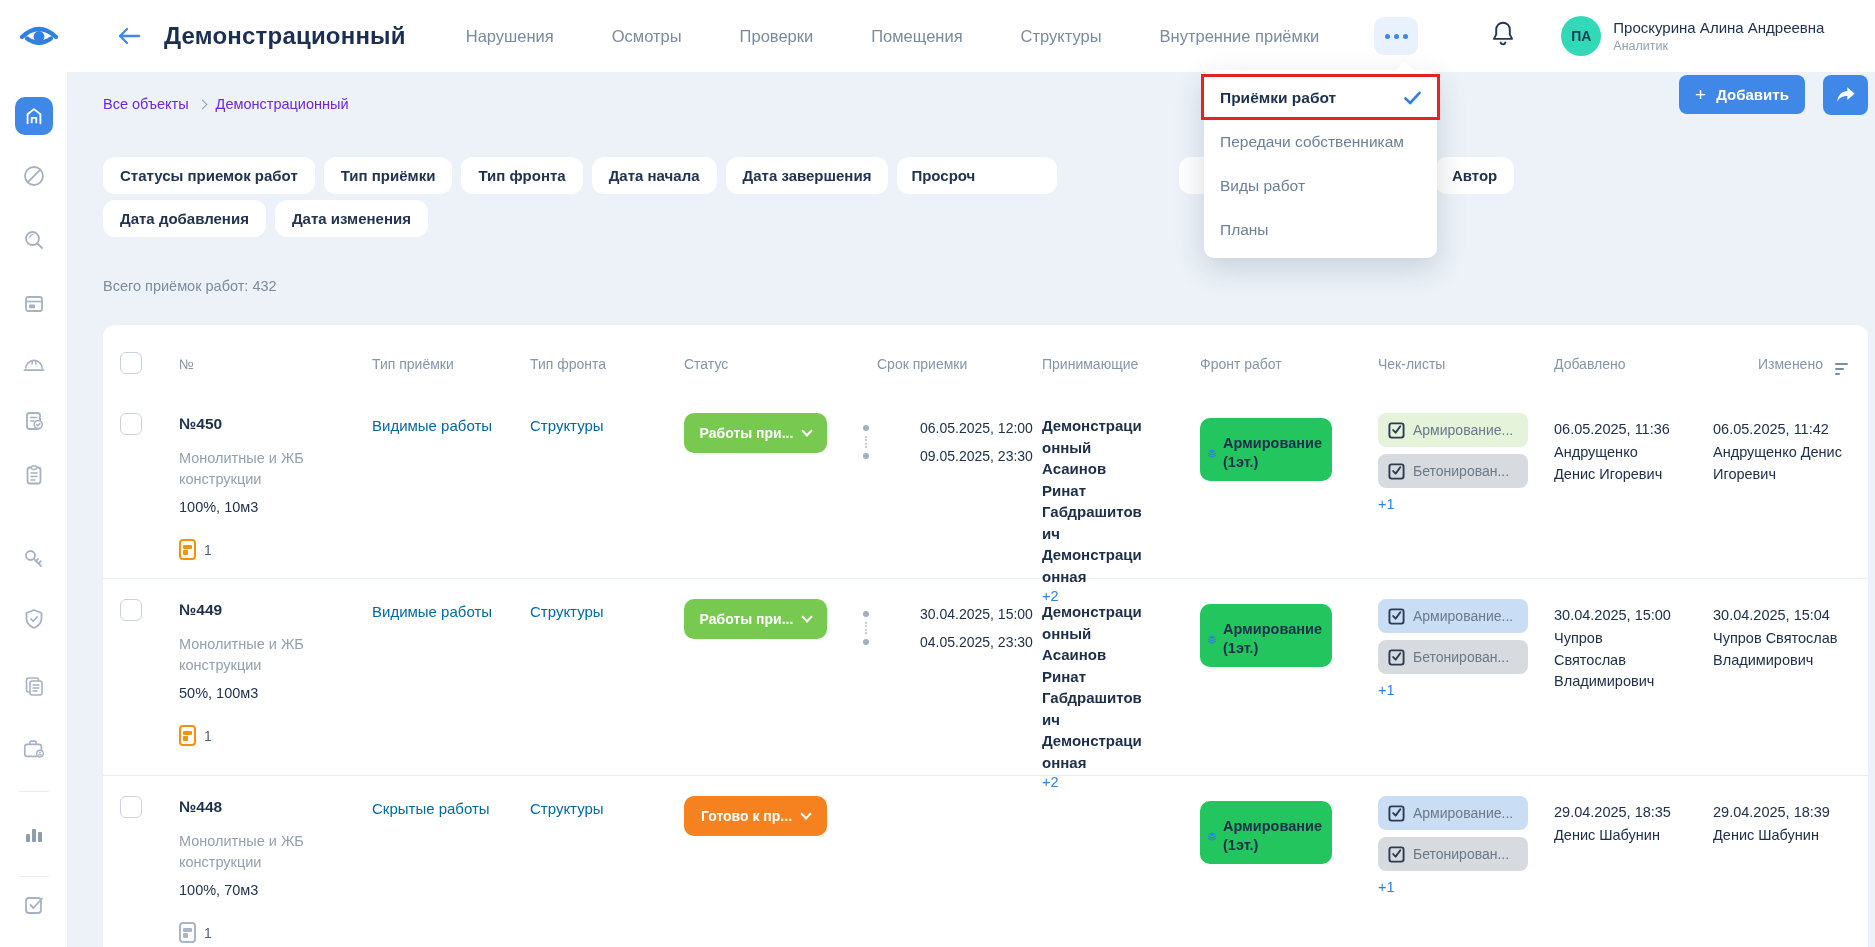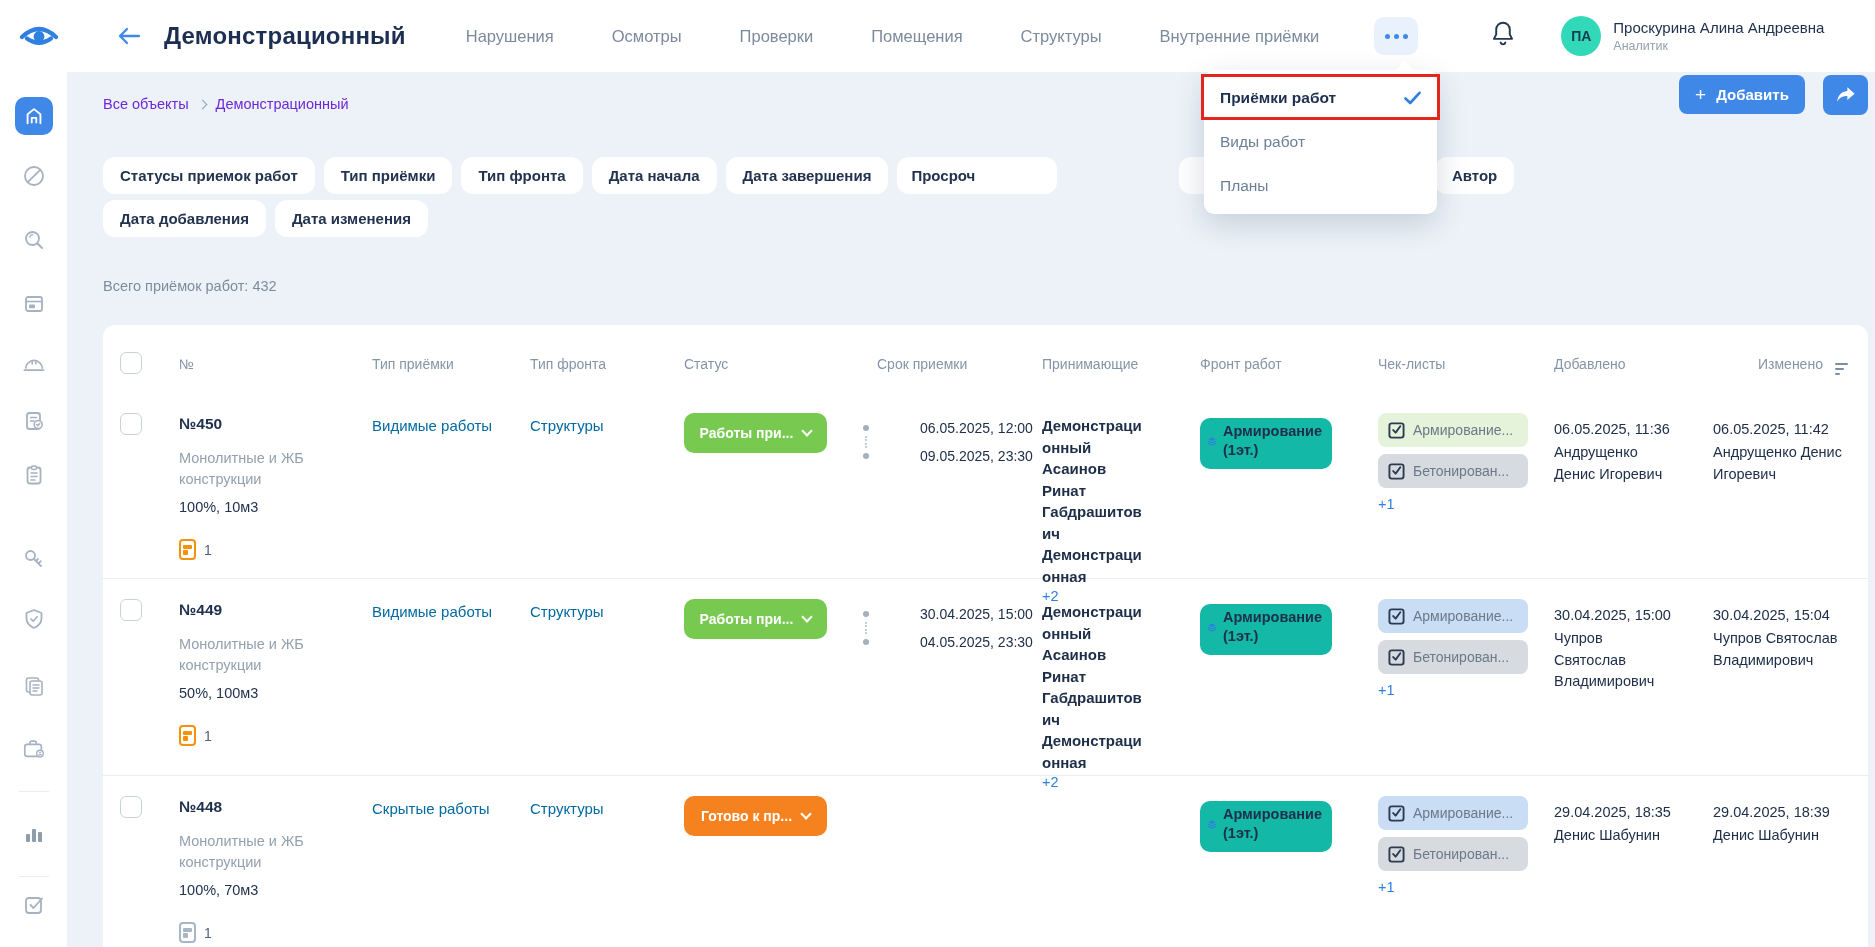--- a/index.html
+++ b/index.html
@@ -83,21 +83,21 @@
   .st-orange { background:#f6821f; }
   .chev { width:8px; height:8px; border-right:2.2px solid #fff; border-bottom:2.2px solid #fff; transform:rotate(45deg); margin-top:-4px; }
   .term { margin-top:7px; }
   .term-row { display:flex; align-items:center; gap:11px; }
   .term-dot { width:6px; height:6px; border-radius:50%; background:#a3b0bd; flex:none; }
   .term-gap { height:12px; border-left:2px dotted #c5cfd9; margin-left:2px; }
   .term-date { font-size:14px; color:#20304a; white-space:nowrap;margin-left:40px; }
   .principals { margin-top:2px; width:104px; }
   .principal { font-size:15px; font-weight:600; color:#1d2e49; line-height:21.5px; overflow-wrap:anywhere; }
   .more-link { font-size:14.5px; color:#2f80e0; margin-top:1px; cursor:pointer; display:inline-block; }
-  .wf-pill { margin-top:5px; width:132px; border-radius:10px; background:#14b8a6; padding:4px 10px 9px 8px; display:flex; gap:7px; align-items:center; }
+  .wf-pill { margin-top:5px; width:132px; border-radius:10px; background:#22c55e; padding:16px 10px 9px 8px; display:flex; gap:7px; align-items:center; }
   .wf-text { font-size:14.5px; font-weight:bold; color:#1e2f49; line-height:19px; }
   .cl-pill { width:150px; height:34px; border-radius:8px; display:flex; align-items:center; gap:8px; padding:0 10px; margin-bottom:7px; cursor:pointer; }
   .cl-pill span { font-size:14px; color:#6b7988; white-space:nowrap; overflow:hidden; }
   .cl-green { background:#e4f3da; }
   .cl-blue { background:#c9def5; }
   .cl-gray { background:#d7dbe0; }
   .when { margin-top:8px; }
   .when-date { font-size:14.5px; color:#20304a; white-space:nowrap; }
   .when-name { font-size:14.5px; color:#20304a; line-height:21.5px; margin-top:5px; }
   .added-name { width:112px; }
@@ -506,18 +506,21 @@
 <div class="dropdown">
   <div class="dd-caret"></div>
   <div class="red-box"></div>
   <div class="dd-item active">
     <span>Приёмки работ</span>
     <svg width="17" height="14" viewBox="0 0 17 14">
         <path d="M1.5 7.5 L6.2 12 L15.5 1.8" fill="none" stroke="#2f80e0" stroke-width="2.6" stroke-linecap="round" stroke-linejoin="round"></path>
       </svg>
   </div>
   <div class="dd-item">
+    <span>Передачи собственникам</span>
+  </div>
+  <div class="dd-item">
     <span>Виды работ</span>
   </div>
   <div class="dd-item">
     <span>Планы</span>
   </div>
 </div>
 
 </body></html>

